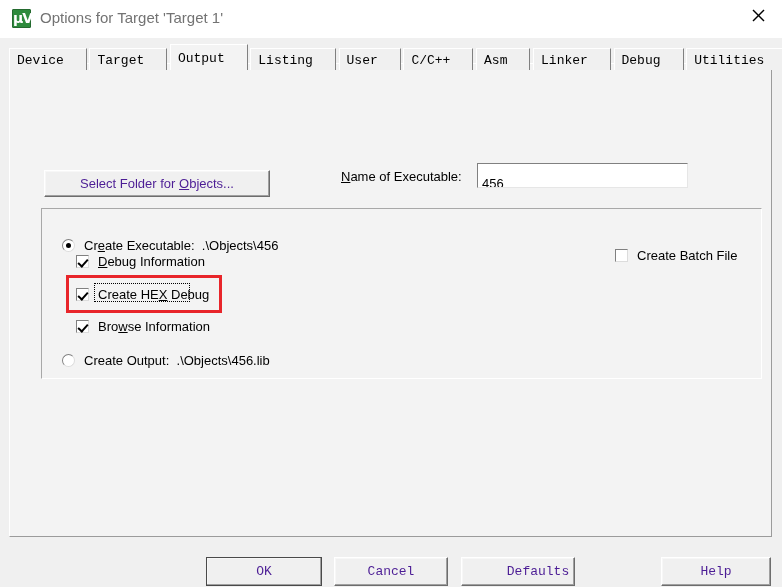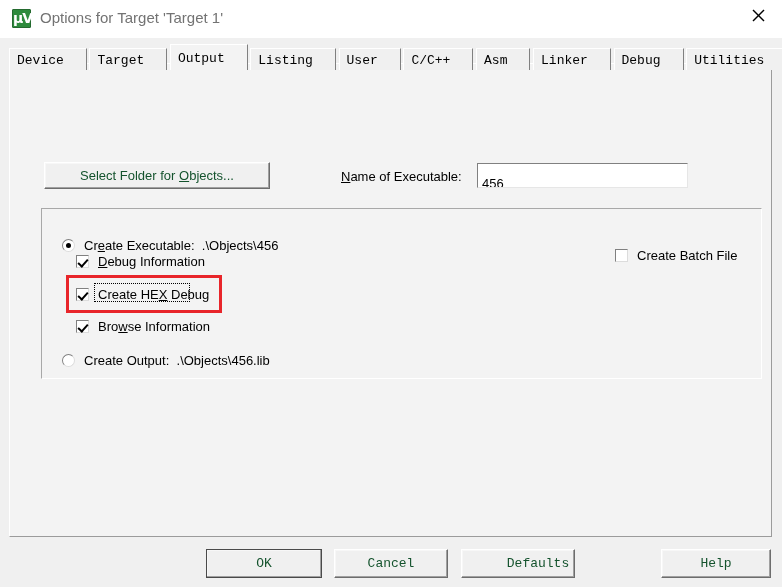--- a/index.html
+++ b/index.html
@@ -123,22 +123,23 @@
   
   .btn {
     position: absolute;
     background: #f0f0f0;
     border: 1px solid;
     border-color: #ffffff #6d6d6d #6d6d6d #ffffff;
     box-shadow: inset -1px -1px 0 #a0a0a0, inset 1px 1px 0 #f7f7f7;
     box-sizing: border-box;
     text-align: center;
     cursor: pointer;
-    color: #14532d;
+    color: #4c1d95;
     user-select: none;
+    margin-top: 8px;
   }
   .btn.default-btn {
     border: 1px solid #4a4a4a;
     box-shadow: inset -1px -1px 0 #a0a0a0, inset 1px 1px 0 #f7f7f7;
   }
 
   #select-folder-btn {
     left: 34px; top: 98px;
     width: 226px; height: 27px;
     font-size: 13px;

